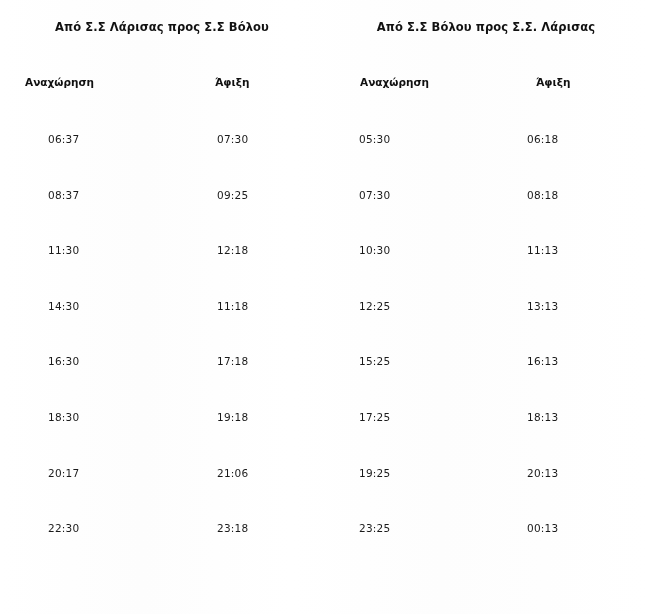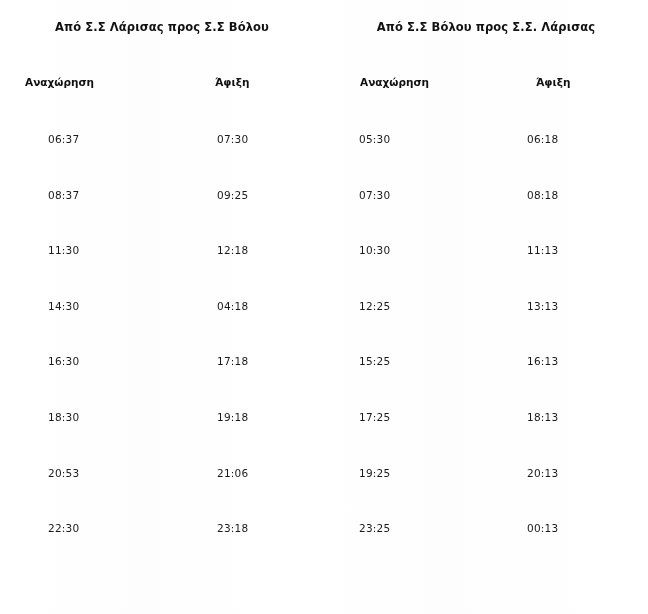--- a/index.html
+++ b/index.html
@@ -124,32 +124,32 @@
       <div class="data-row">
         <span class="cell dep">08:37</span>
         <span class="cell arr">09:25</span>
       </div>
       <div class="data-row">
         <span class="cell dep">11:30</span>
         <span class="cell arr">12:18</span>
       </div>
       <div class="data-row">
         <span class="cell dep">14:30</span>
-        <span class="cell arr">04:18</span>
+        <span class="cell arr">11:18</span>
       </div>
       <div class="data-row">
         <span class="cell dep">16:30</span>
         <span class="cell arr">17:18</span>
       </div>
       <div class="data-row">
         <span class="cell dep">18:30</span>
         <span class="cell arr">19:18</span>
       </div>
       <div class="data-row">
-        <span class="cell dep">20:53</span>
+        <span class="cell dep">20:17</span>
         <span class="cell arr">21:06</span>
       </div>
       <div class="data-row">
         <span class="cell dep">22:30</span>
         <span class="cell arr">23:18</span>
       </div>
     </div>
   </div>
 
   <div class="table-block right">

